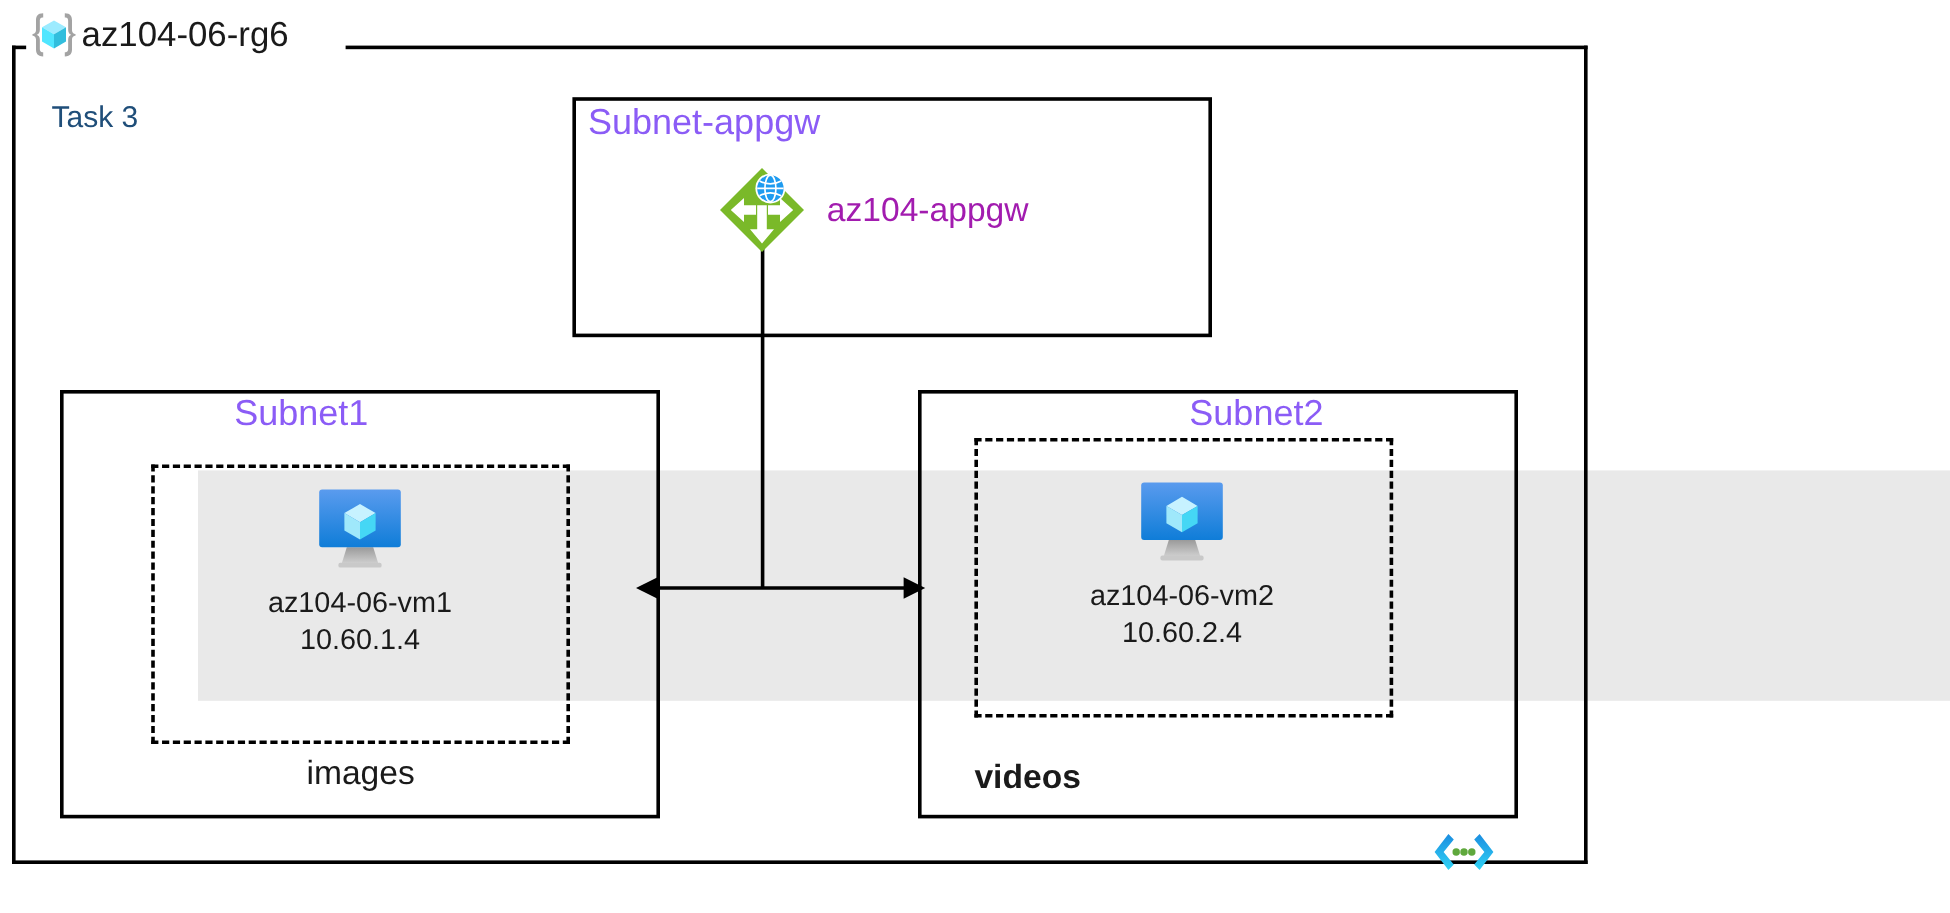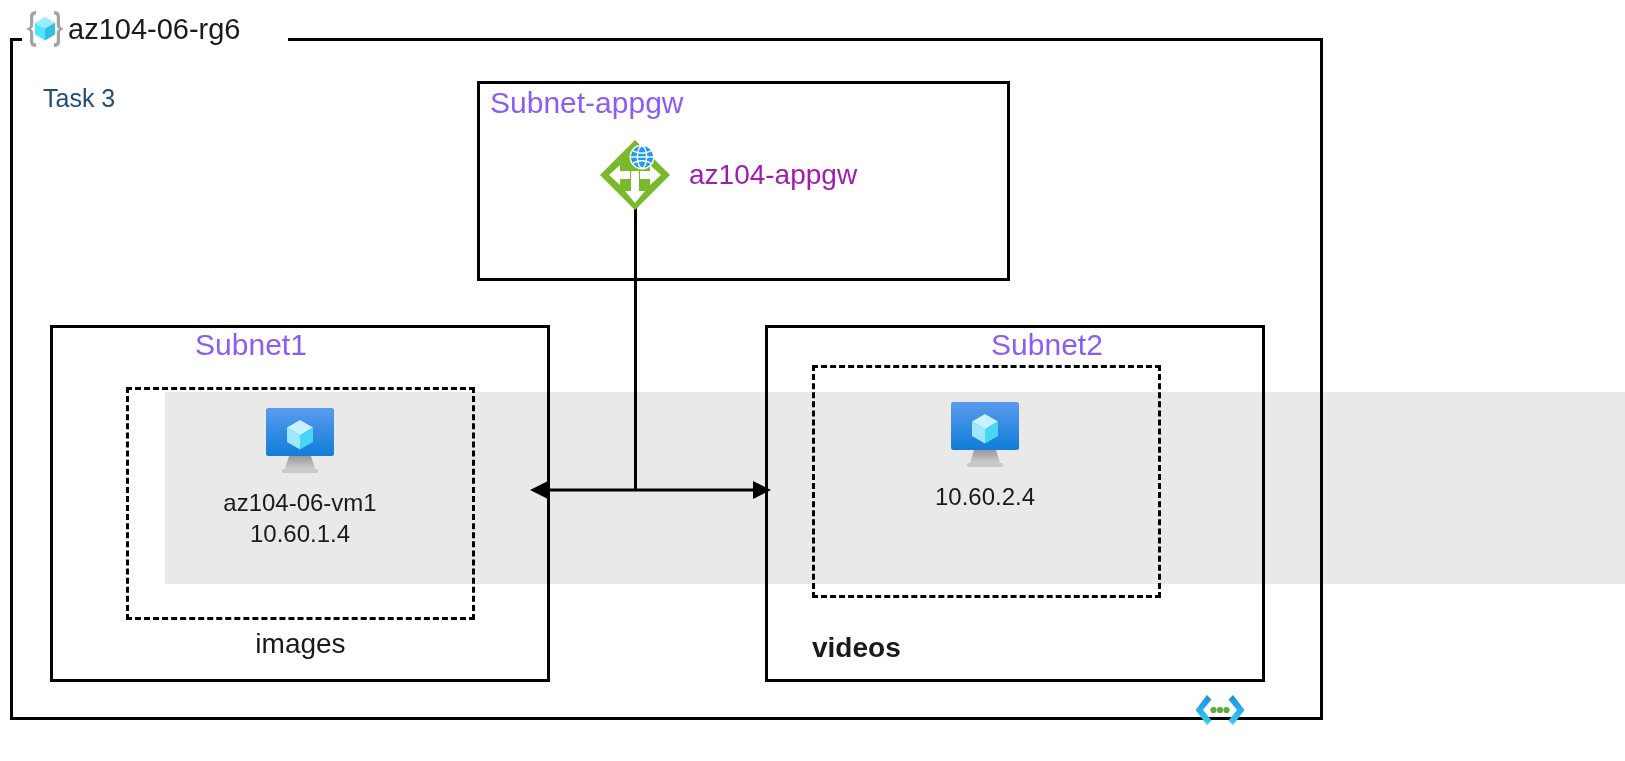--- a/index.html
+++ b/index.html
@@ -334,20 +334,21 @@
           </linearGradient>
         </defs>
         <path d="M28 52 L50 52 L55 68 L23 68 Z" fill="url(#vmStand2)"></path>
         <rect x="21" y="65" width="36" height="4" rx="1.6" fill="#c9c9c9"></rect>
         <rect x="5" y="4" width="68" height="48" rx="2.5" fill="url(#vmScreen2)"></rect>
         <polygon points="39,16 52,23.6 39,31.2 26,23.6" fill="#c7f2ff"></polygon>
         <polygon points="26,23.6 39,31.2 39,45.6 26,38" fill="#9fe8fb"></polygon>
         <polygon points="52,23.6 39,31.2 39,45.6 52,38" fill="#45d7f5"></polygon>
       </svg>
     </span>
+    <span class="res-name">az104-06-vm2</span>
     <span class="res-name">10.60.2.4</span>
   </div>
 
   <div class="dashed-caption cap2">videos</div>
 
 
   <span class="code-icon">
     <svg width="56" height="40" viewBox="0 0 56 40">
       <defs>
         <linearGradient id="codeGrad" x1="0" y1="0" x2="0" y2="1">

